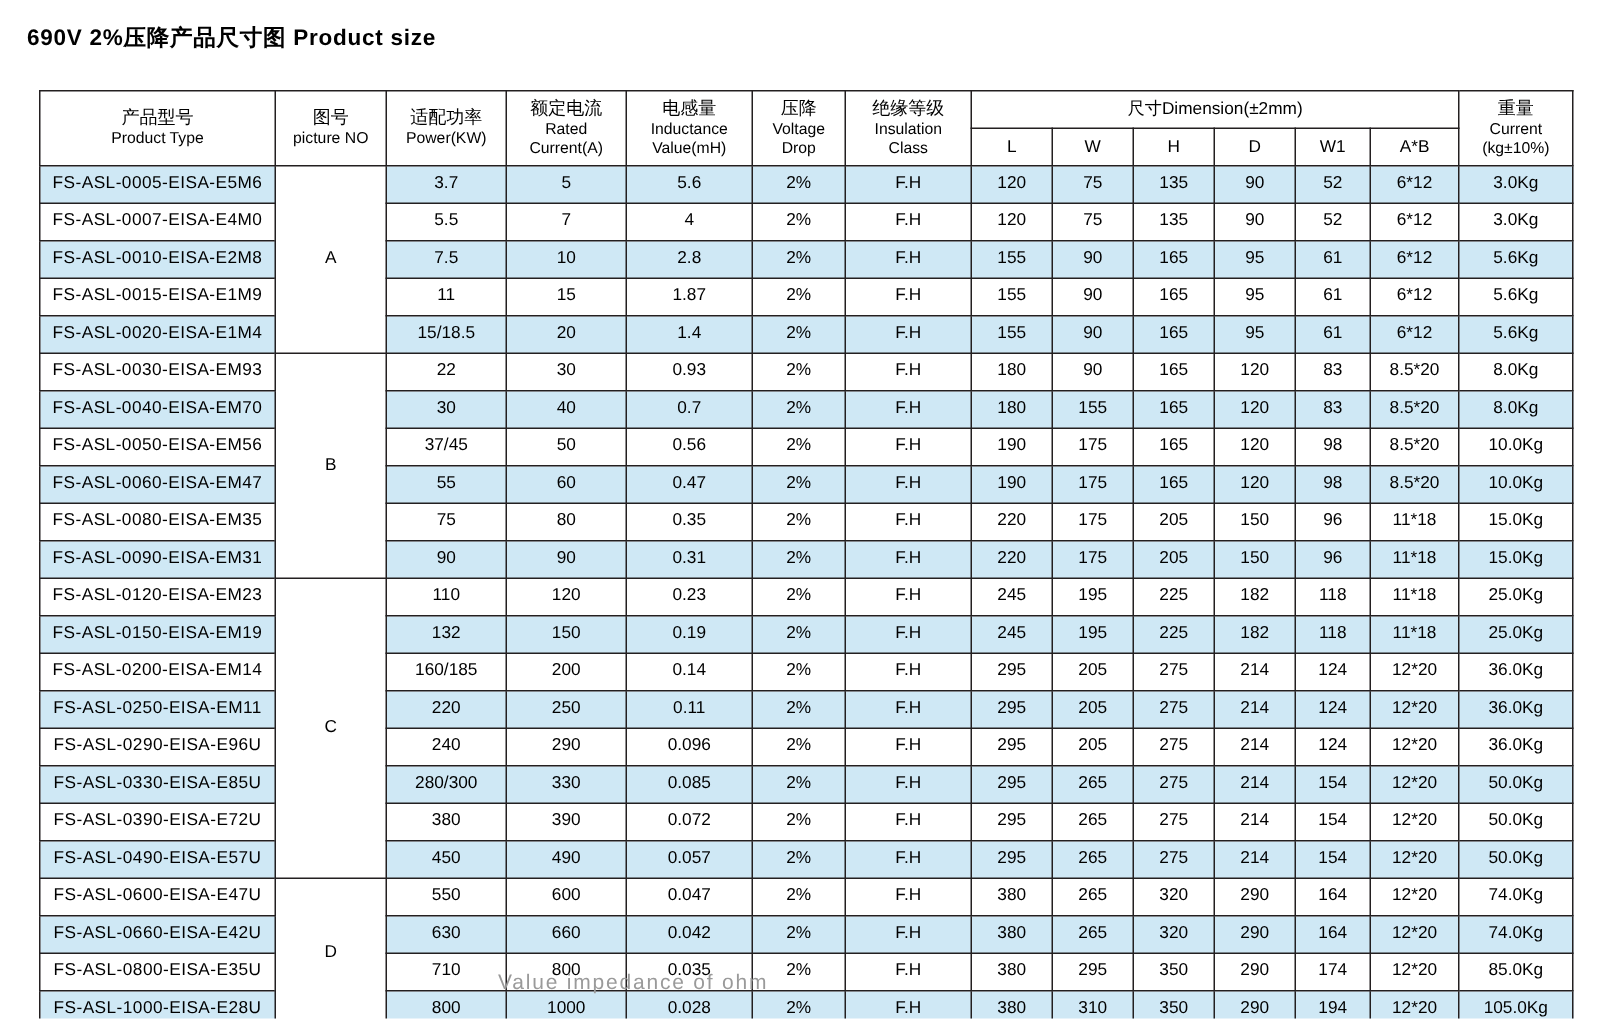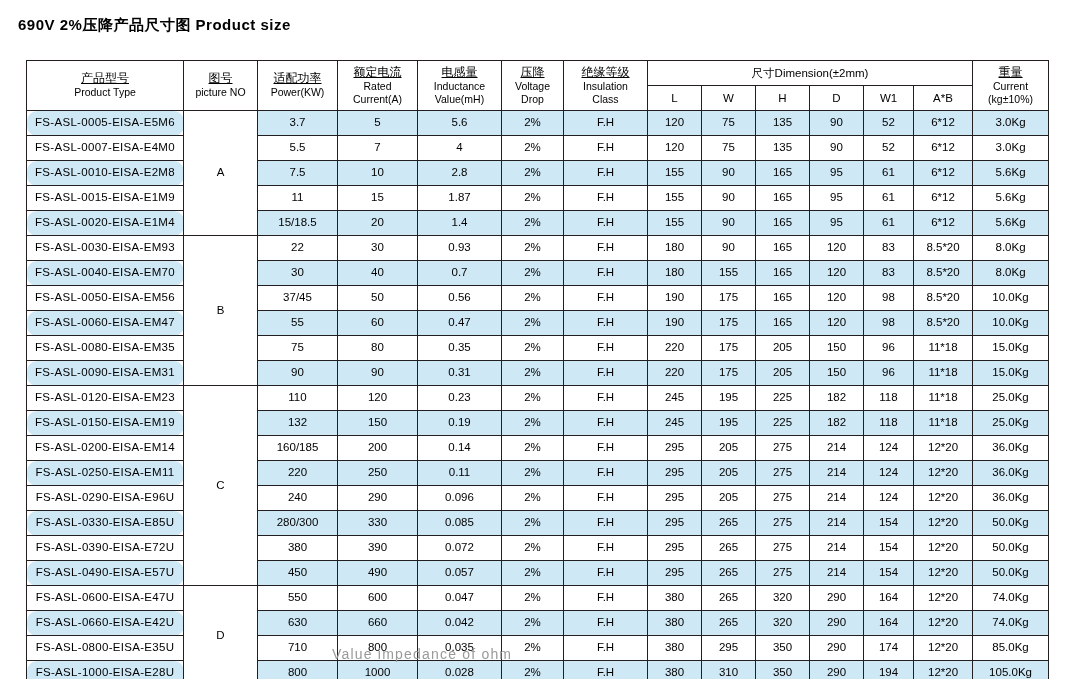--- a/index.html
+++ b/index.html
@@ -48,29 +48,28 @@
     line-height: 1.15;
     height: 25px;
     box-sizing: border-box;
   }
   table.size-table thead th {
     font-size: 11.5px;
     padding: 2px 1px;
     line-height: 1.25;
   }
   .hdr-line { display: block; }
-  .hdr-cn { font-size: 12px; text-decoration: underline; }
+  .hdr-cn { font-size: 12px; }
   .hdr-en { font-size: 10.5px; }
   td.type-cell {
     text-align: left;
     padding-left: 7px;
     font-size: 11.5px;
     letter-spacing: 0.3px;
     white-space: nowrap;
-    border-radius: 10px;
   }
   tr.shaded td { background: #cfe8f5; }
   td.group-cell {
     background: #ffffff !important;
     font-size: 13px;
   }
   .footnote {
     position: absolute;
     left: 332px;
     top: 646px;

